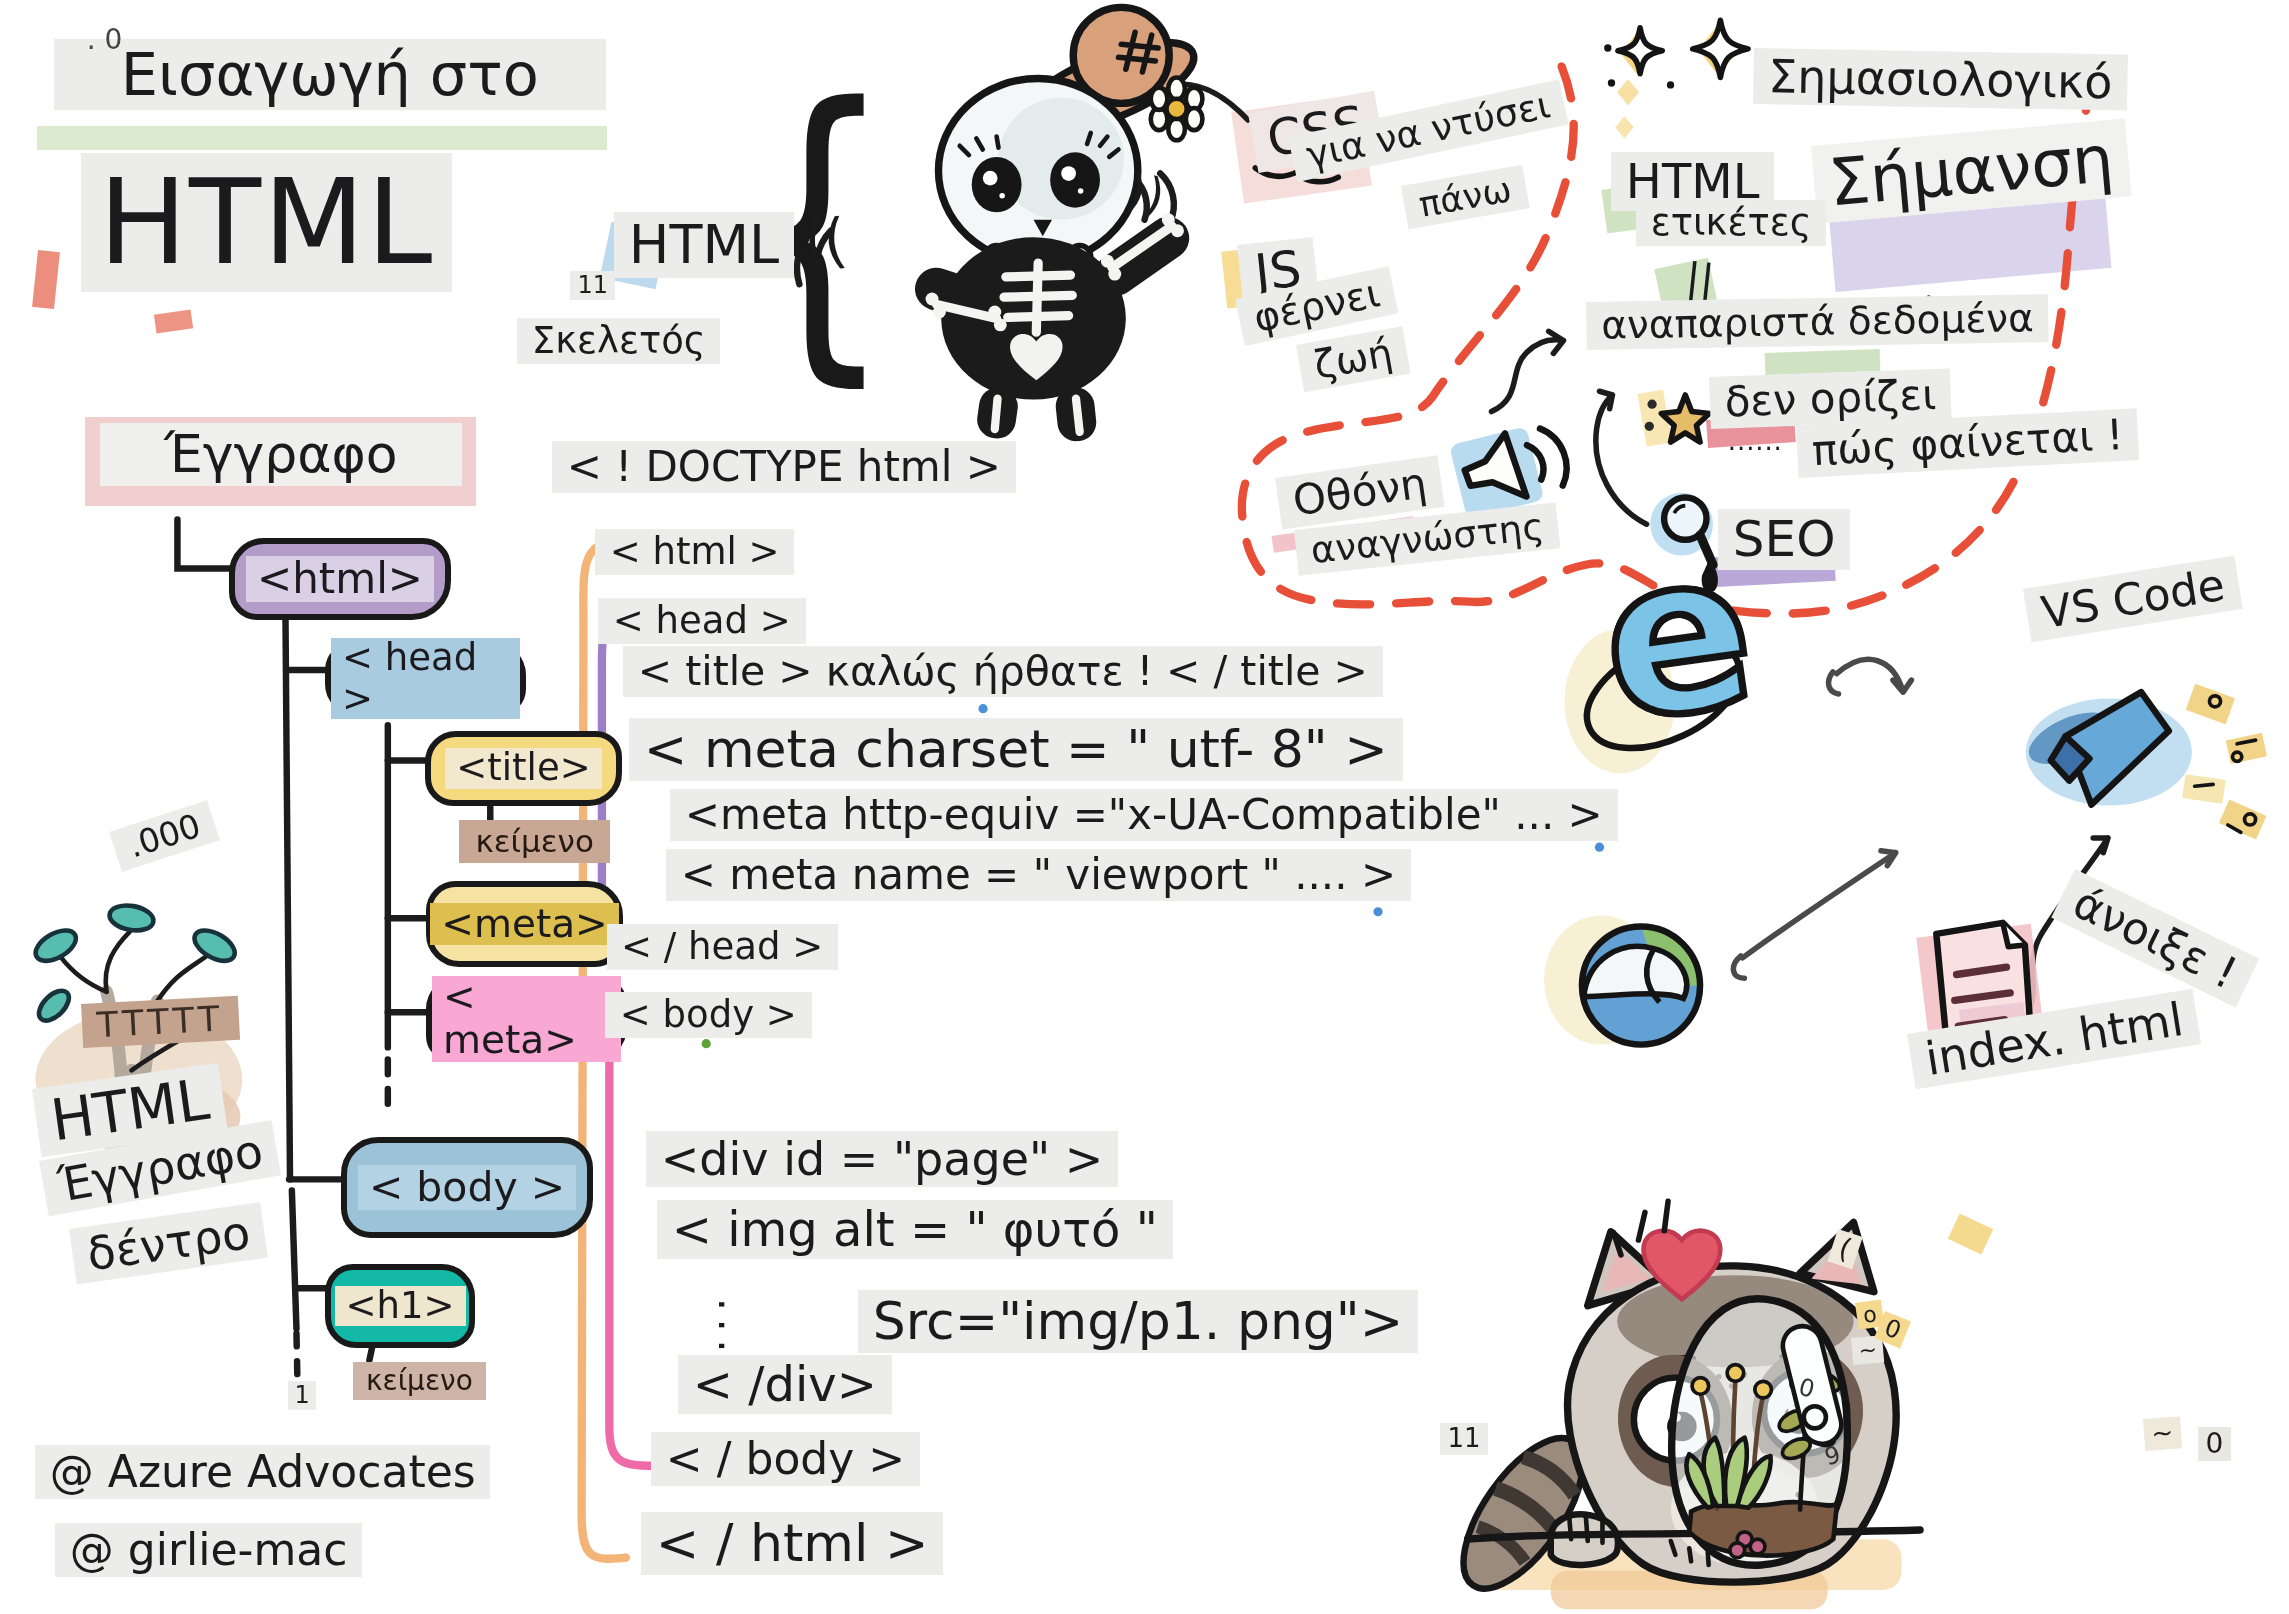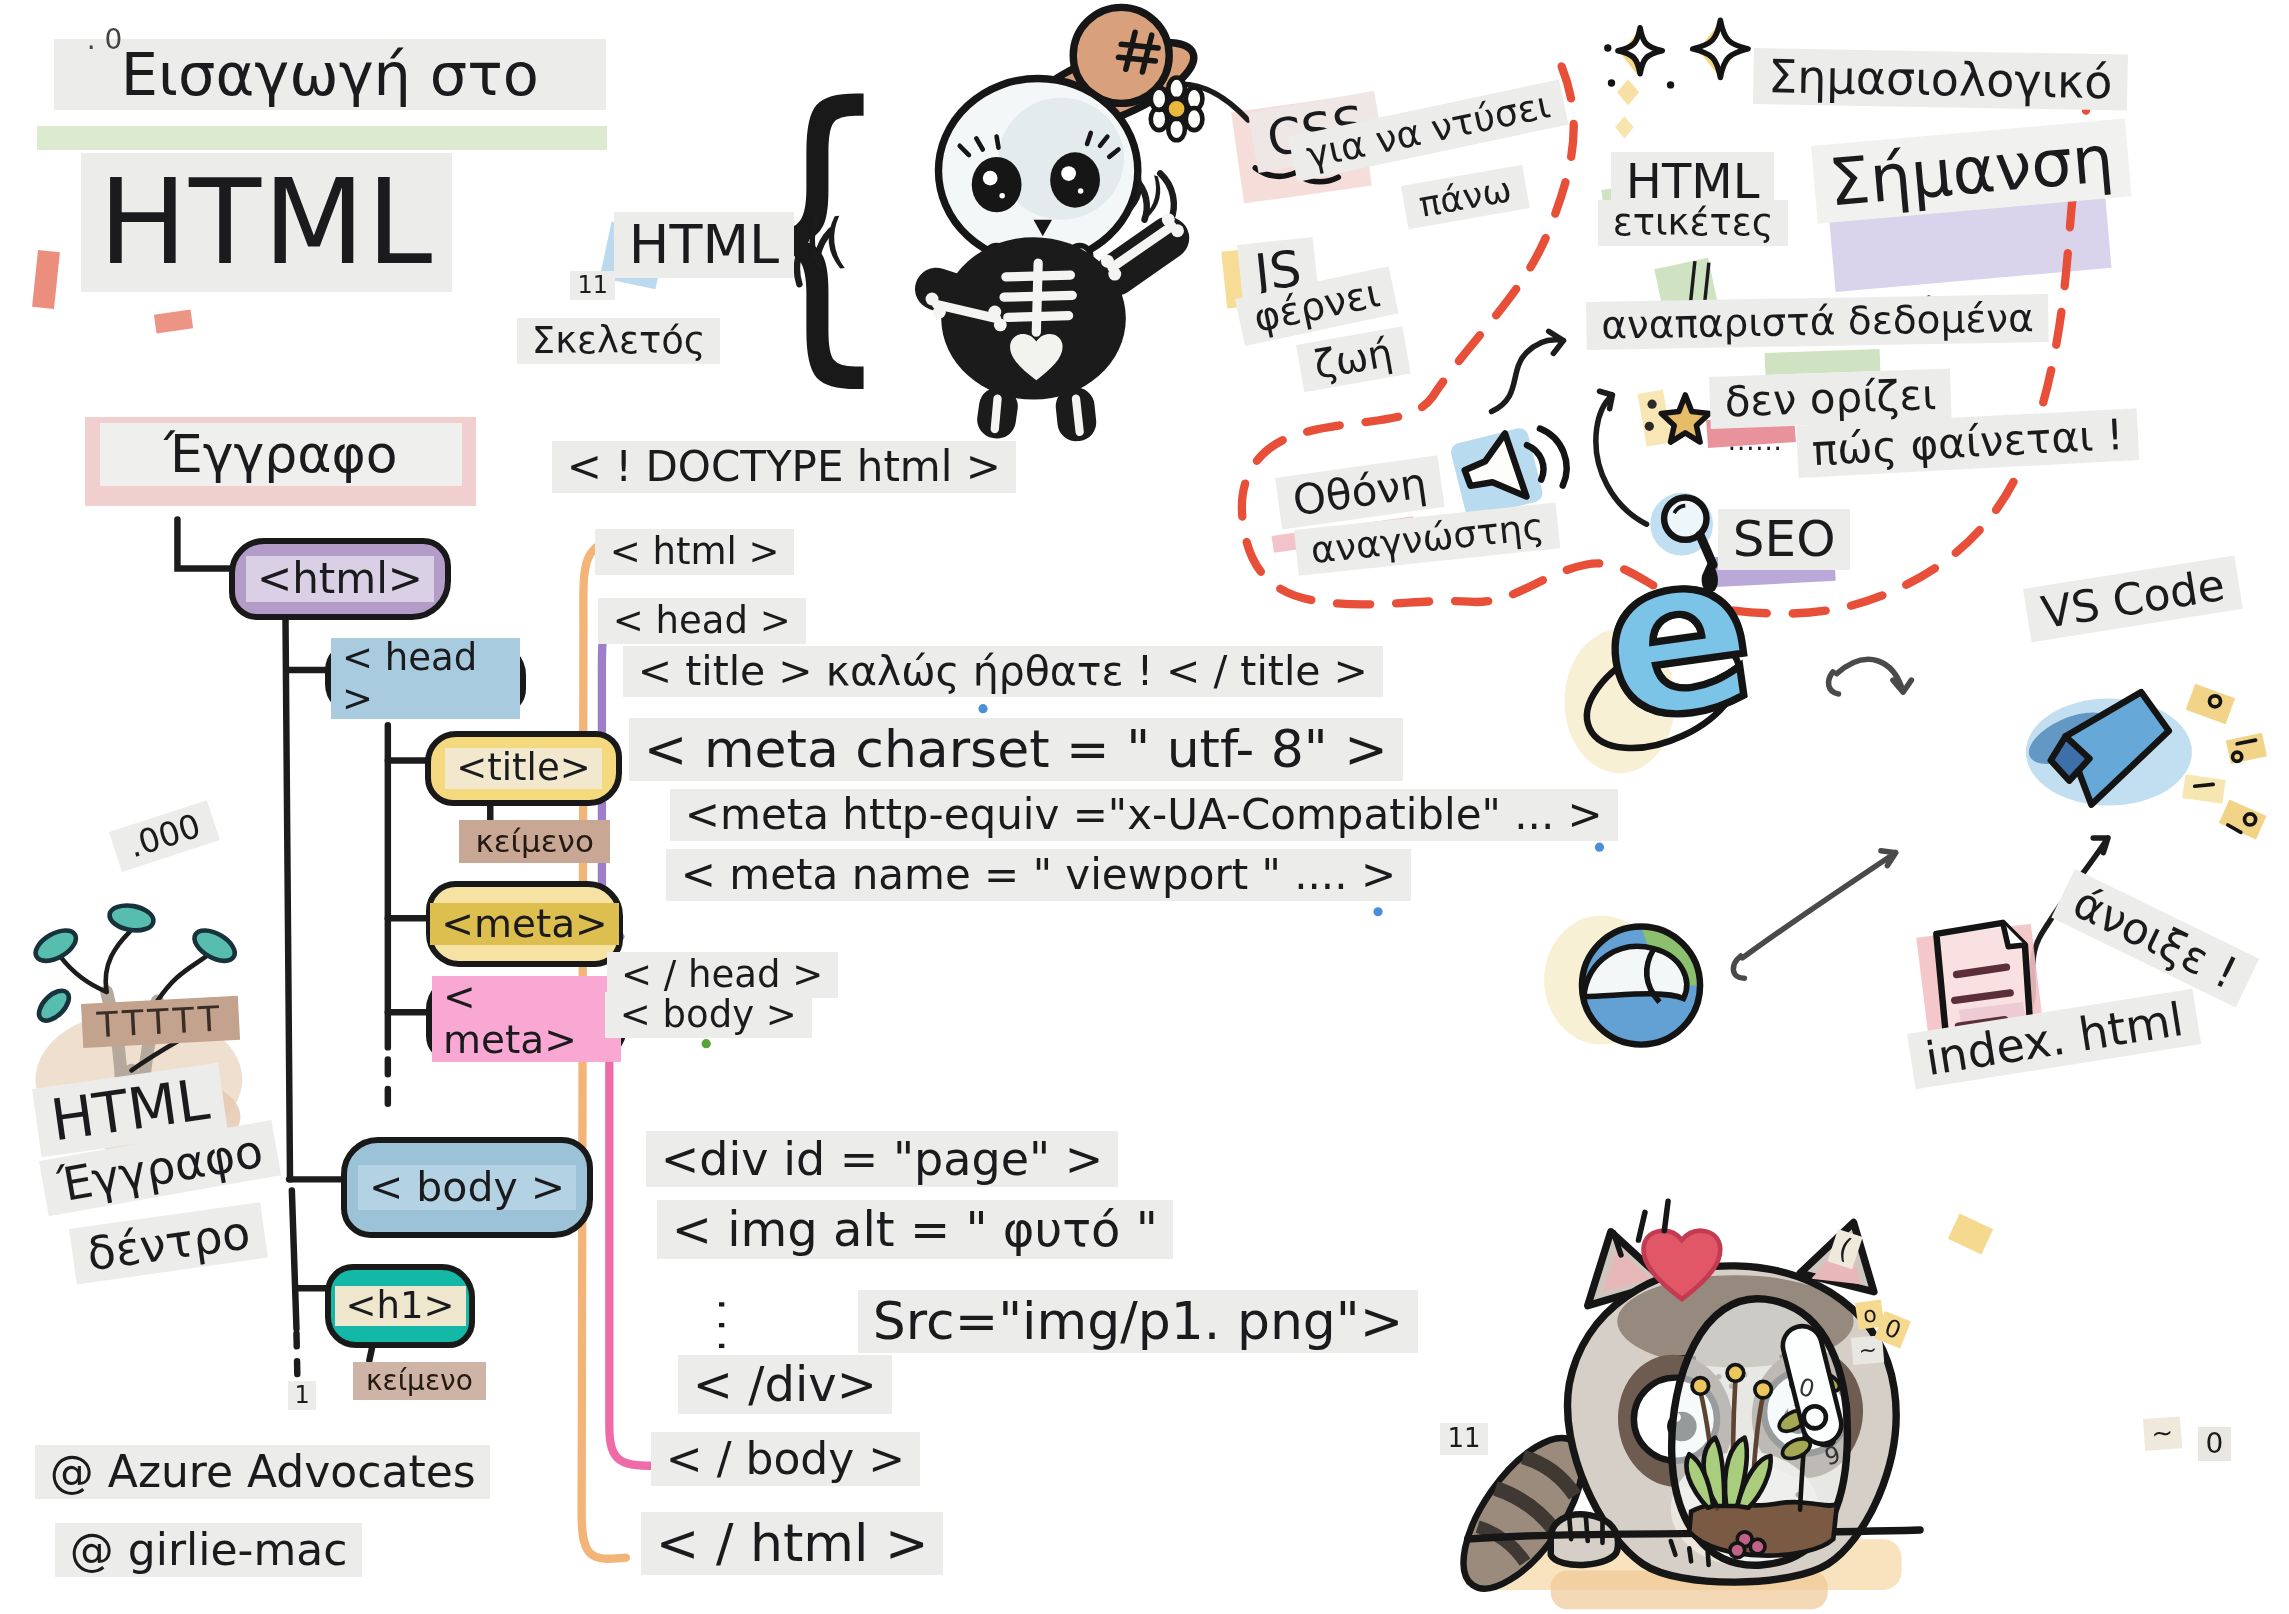--- a/index.html
+++ b/index.html
@@ -40,21 +40,21 @@
   #js-n1{left:1235px;top:299px;font-size:39px;transform:rotate(-12deg);}
   #js-n2{left:1296px;top:345px;font-size:39px;transform:rotate(-10deg);}
   #w-pink-css{left:1237px;top:103px;width:129px;height:92px;background:#f4d9d6;transform:rotate(-8deg);opacity:.9;}
   #w-yellow-js{left:1224px;top:247px;width:88px;height:57px;background:#f6dc94;transform:rotate(-6deg);}
 
   
   #sem-h1{left:1754px;top:48px;font-size:46px;transform:rotate(1deg);}
   #sem-h2{left:1811px;top:146px;font-size:65px;transform:rotate(-5deg);background:#f1f1ef;}
   #w-lav-h2{left:1831px;top:188px;width:277px;height:92px;background:#d9d3ec;transform:rotate(-5deg);}
   #sem-html{left:1611px;top:152px;font-size:48px;}
-  #sem-tags{left:1598px;top:200px;font-size:37px;}
+  #sem-tags{left:1636px;top:200px;font-size:37px;}
   #sem-eq{left:1674px;top:251px;font-size:42px;transform:rotate(6deg);}
   #sem-rep{left:1586px;top:302px;font-size:39px;transform:rotate(-1deg);}
   #sem-nd{left:1709px;top:377px;font-size:42px;transform:rotate(-2deg);}
   #sem-dots{left:1713px;top:425px;font-size:26px;letter-spacing:0.9px;}
   #sem-looks{left:1796px;top:426px;font-size:42px;transform:rotate(-3deg);}
   #sem-seo{left:1718px;top:509px;font-size:50px;}
   #sem-screen{left:1275px;top:478px;font-size:42px;transform:rotate(-8deg);}
   #sem-reader{left:1294px;top:530px;font-size:37px;transform:rotate(-6deg);}
   #w-green-semhtml{left:1604px;top:185px;width:69px;height:44px;background:#cfe3c2;transform:rotate(-8deg);}
   #w-green-eq{left:1659px;top:263px;width:55px;height:51px;background:#cfe3c2;transform:rotate(-12deg);}
@@ -91,21 +91,21 @@
   #tree-cap3{left:69px;top:1229px;font-size:46px;transform:rotate(-8deg);}
 
   
   #c-doctype{left:552px;top:441px;font-size:42px;}
   #c-html-open{left:595px;top:529px;font-size:37px;}
   #c-head-open{left:598px;top:598px;font-size:37px;}
   #c-title{left:623px;top:646px;font-size:41px;}
   #c-charset{left:629px;top:718px;font-size:52px;}
   #c-http{left:670px;top:789px;font-size:42px;}
   #c-viewport{left:666px;top:849px;font-size:42px;}
-  #c-head-close{left:607px;top:952px;font-size:37px;padding-left:14px;}
+  #c-head-close{left:607px;top:924px;font-size:37px;padding-left:14px;}
   #c-body-open{left:605px;top:992px;font-size:37px;}
   #c-h1{left:623px;top:1063px;font-size:41px;}
   #c-div-open{left:646px;top:1131px;font-size:46px;}
   #c-img1{left:657px;top:1200px;font-size:48px;}
   #c-img2{left:858px;top:1290px;font-size:52px;}
   #c-vdots{left:759px;top:1283px;font-size:42px;letter-spacing:7.4px;transform:rotate(90deg);}
   #c-div-close{left:678px;top:1355px;font-size:48px;}
   #c-body-close{left:651px;top:1432px;font-size:44px;}
   #c-html-close{left:641px;top:1512px;font-size:52px;text-align:right;}
 

